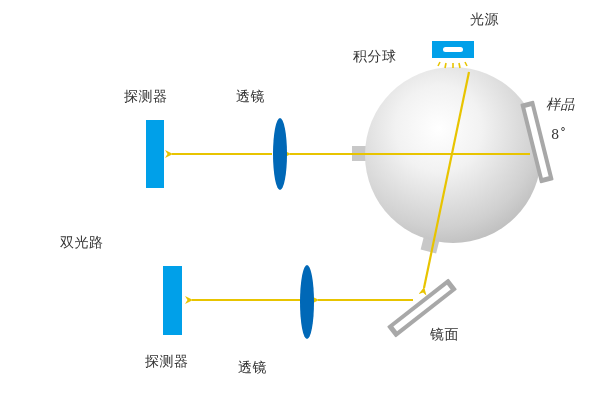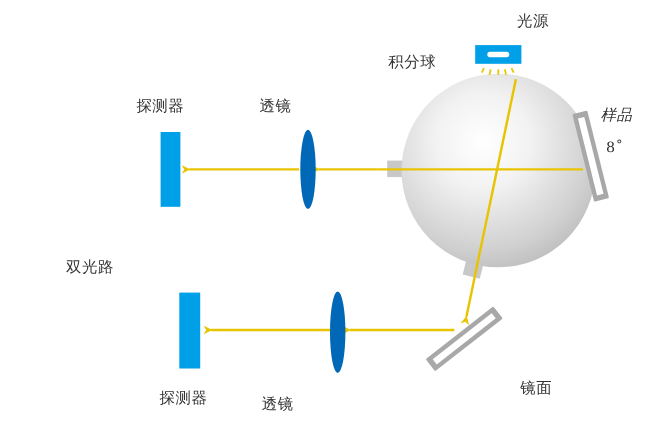--- a/index.html
+++ b/index.html
@@ -71,21 +71,21 @@
   <ellipse cx="307" cy="302" rx="7" ry="37" fill="#0068b7"></ellipse>
 
   <rect x="146" y="120" width="18" height="68" fill="#00a0e9"></rect>
   <rect x="163" y="266" width="19" height="69" fill="#00a0e9"></rect>
 </svg>
 
 <div class="label" style="left:437px; top:11px;margin-left:33px;">光源</div>
 <div class="label" style="left:353px; top:48px;">积分球</div>
 <div class="label" style="left:546px; top:96px;font-style:italic;">样品</div>
 <div class="label" style="left:551px; top:127px; font-family:'DejaVu Serif', serif; font-size:13px;">8˚</div>
-<div class="label" style="left:430px; top:344px;margin-left:43px;">镜面</div>
+<div class="label" style="left:430px; top:326px;">镜面</div>
 
 <div class="label" style="left:124px; top:88px;">探测器</div>
 <div class="label" style="left:236px; top:88px;">透镜</div>
 
 <div class="label" style="left:145px; top:353px;">探测器</div>
 <div class="label" style="left:238px; top:359px;">透镜</div>
 
 <div class="label" style="left:24px; top:234px;margin-left:36px;">双光路</div>
 
 </body></html>

